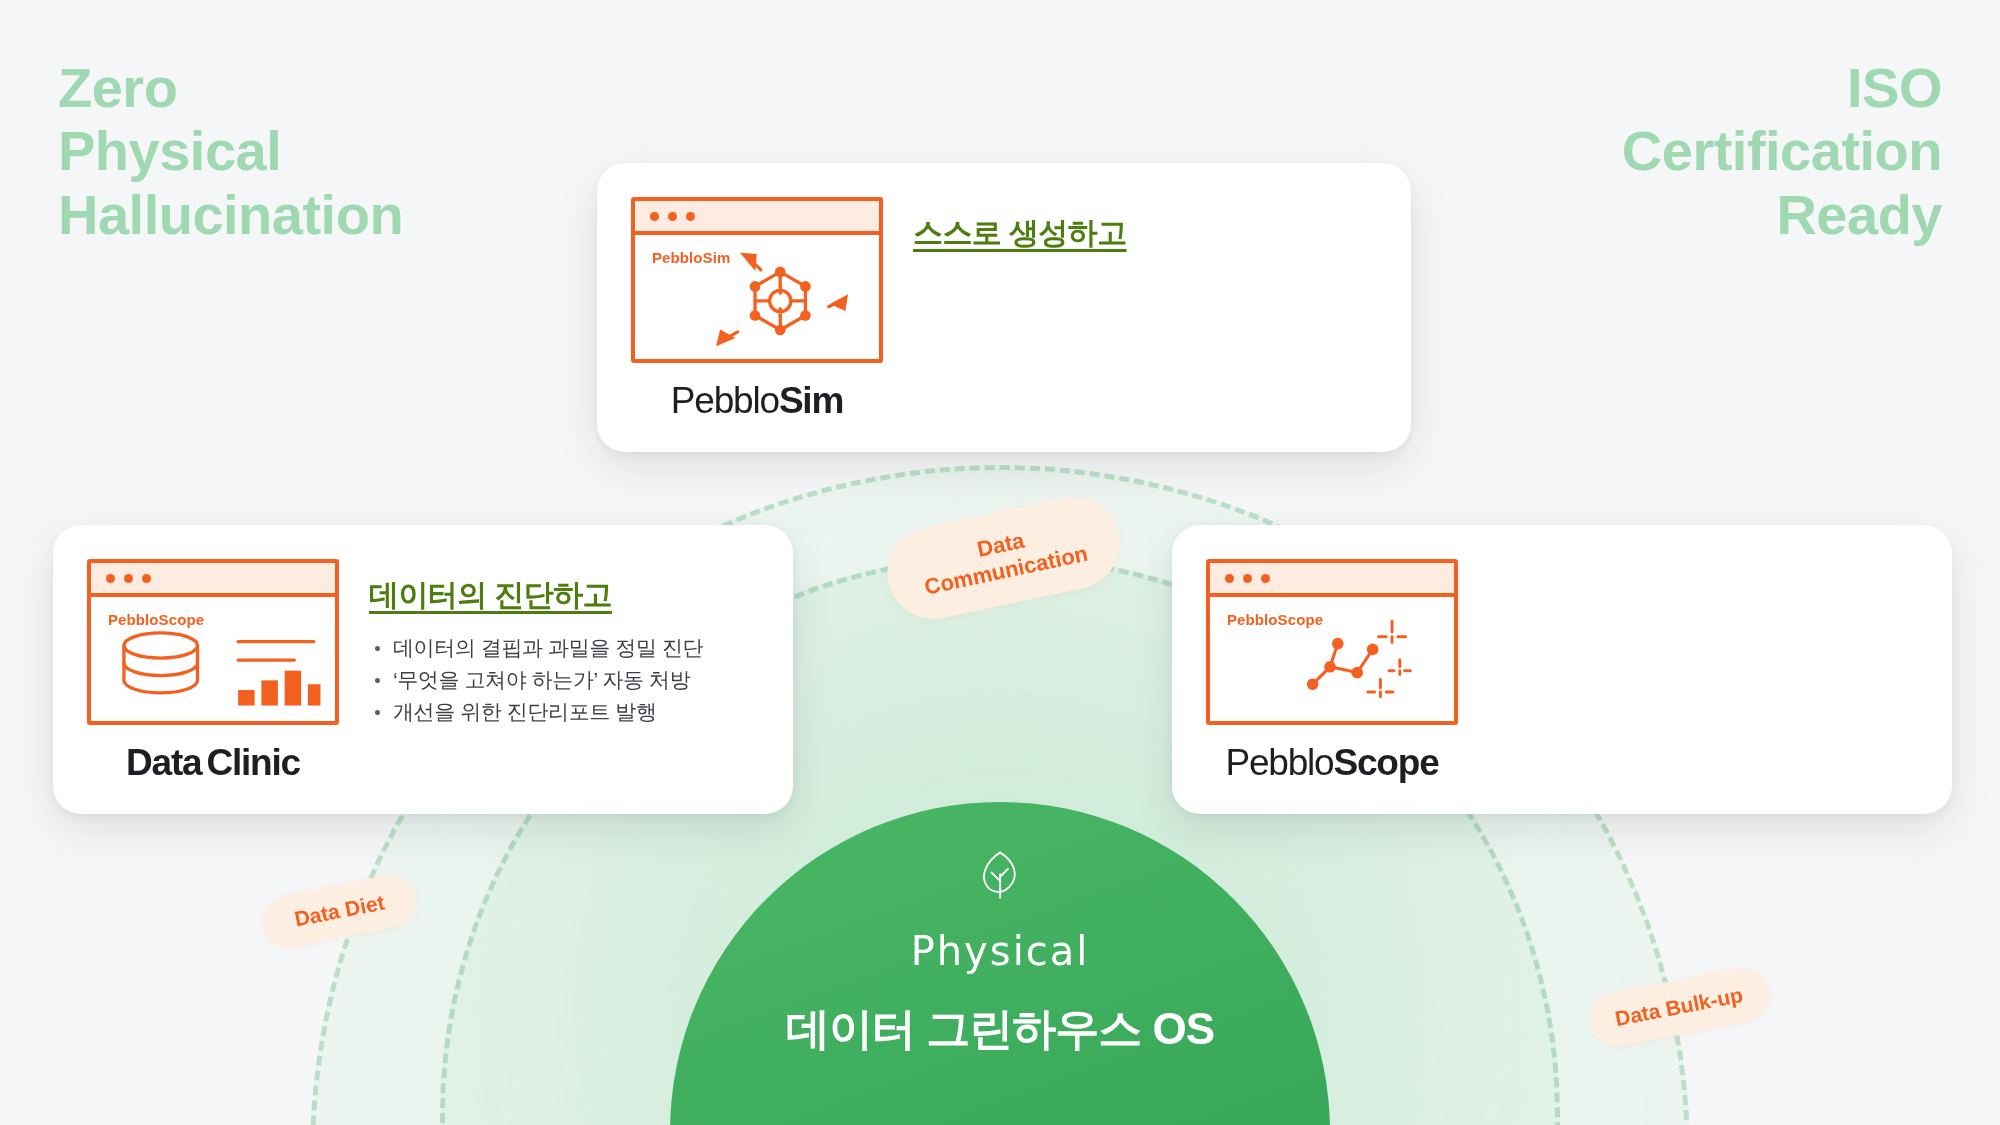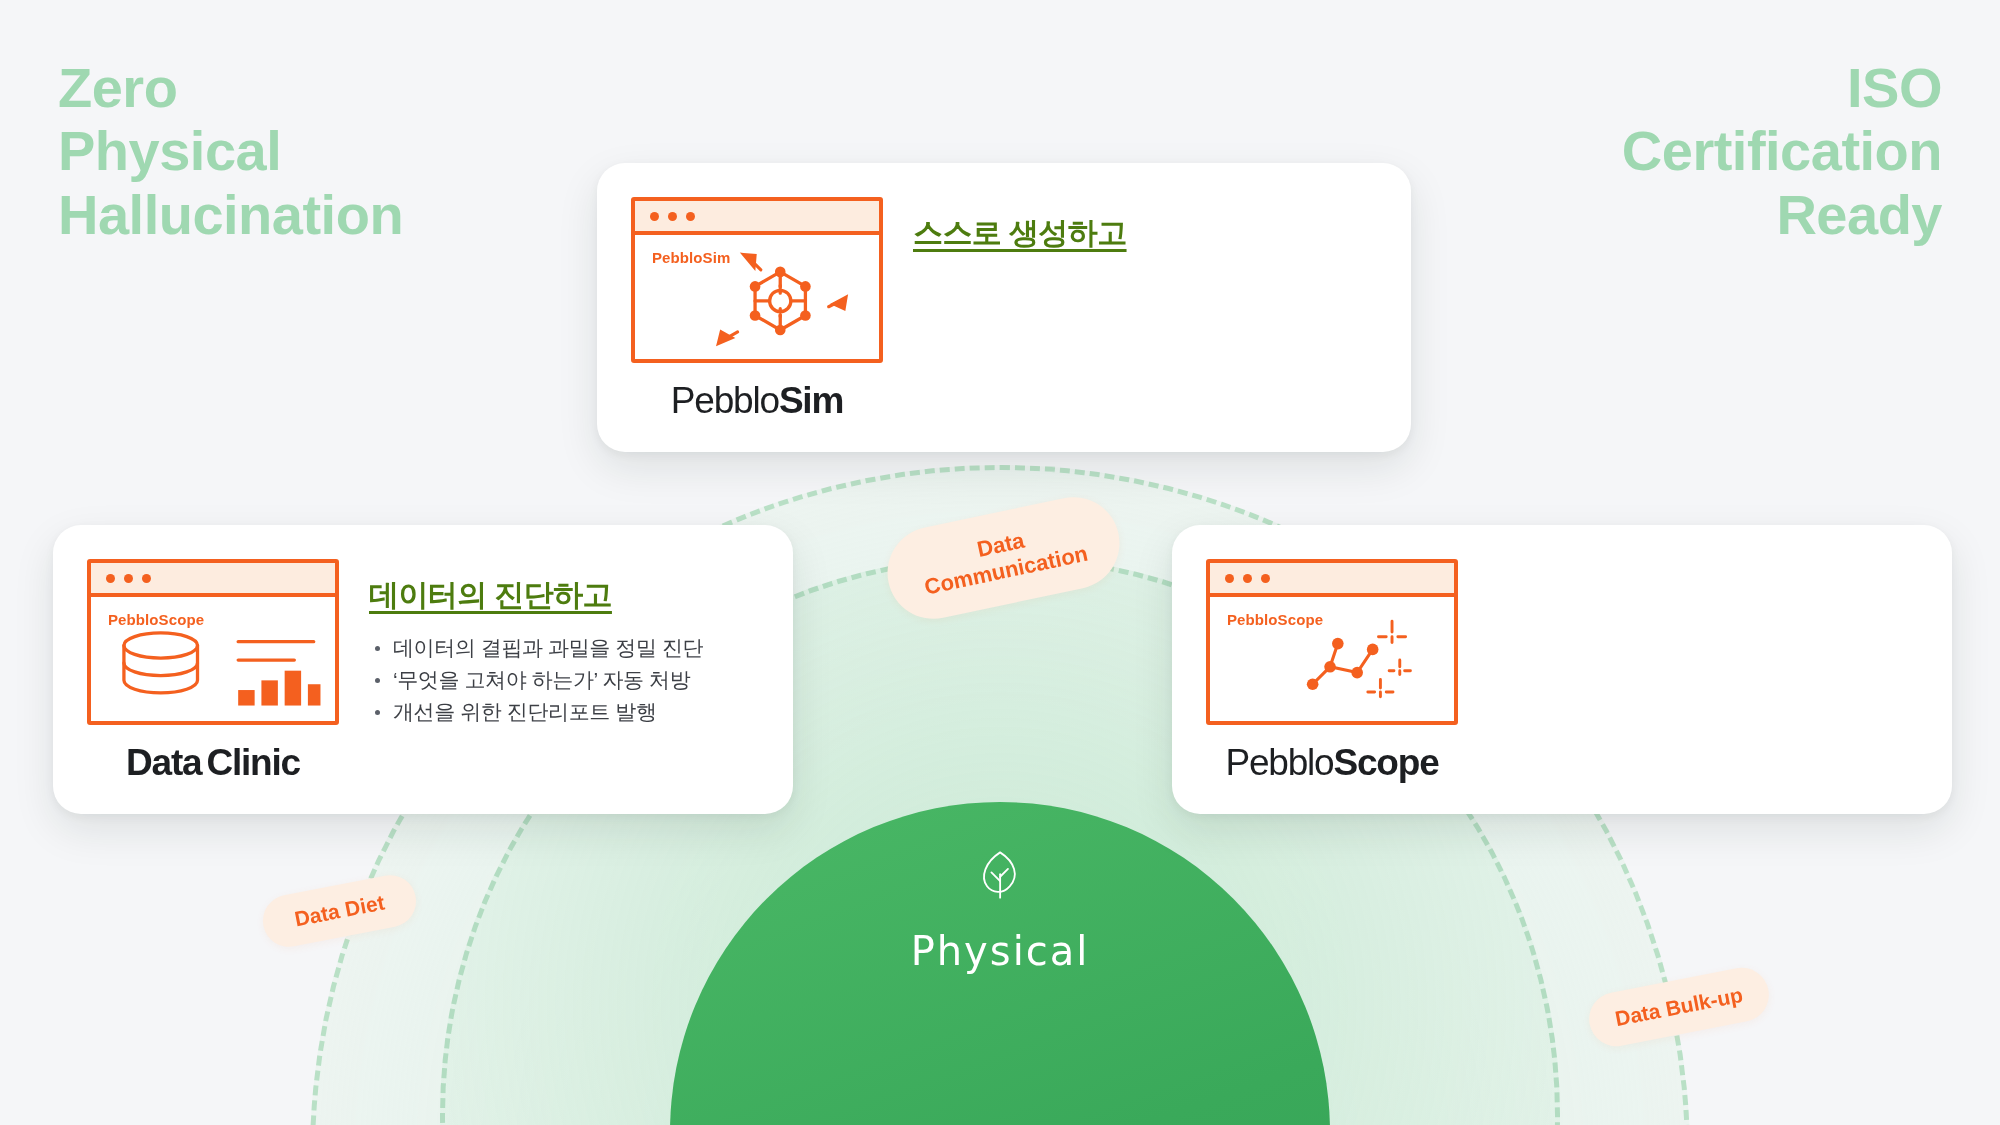--- a/index.html
+++ b/index.html
@@ -335,13 +335,14 @@
 <div class="hero-content">
   <svg class="hero-leaf" viewBox="0 0 60 62">
     <g fill="none" stroke="#ffffff" stroke-width="2.1" stroke-linecap="round" stroke-linejoin="round">
       <path d="M30 5 C47 16 52 32 41 44 C33 53 21 52 15 44 C7 33 13 16 30 5 Z"></path>
       <path d="M30 57 L30 30"></path>
       <path d="M30 38 L20 28"></path>
       <path d="M30 33 L39 24"></path>
     </g>
   </svg>
   <div class="hero-brand">Physical</div>
+  <div class="hero-sub">데이터 그린하우스 OS</div>
 </div>
 
 </body></html>

